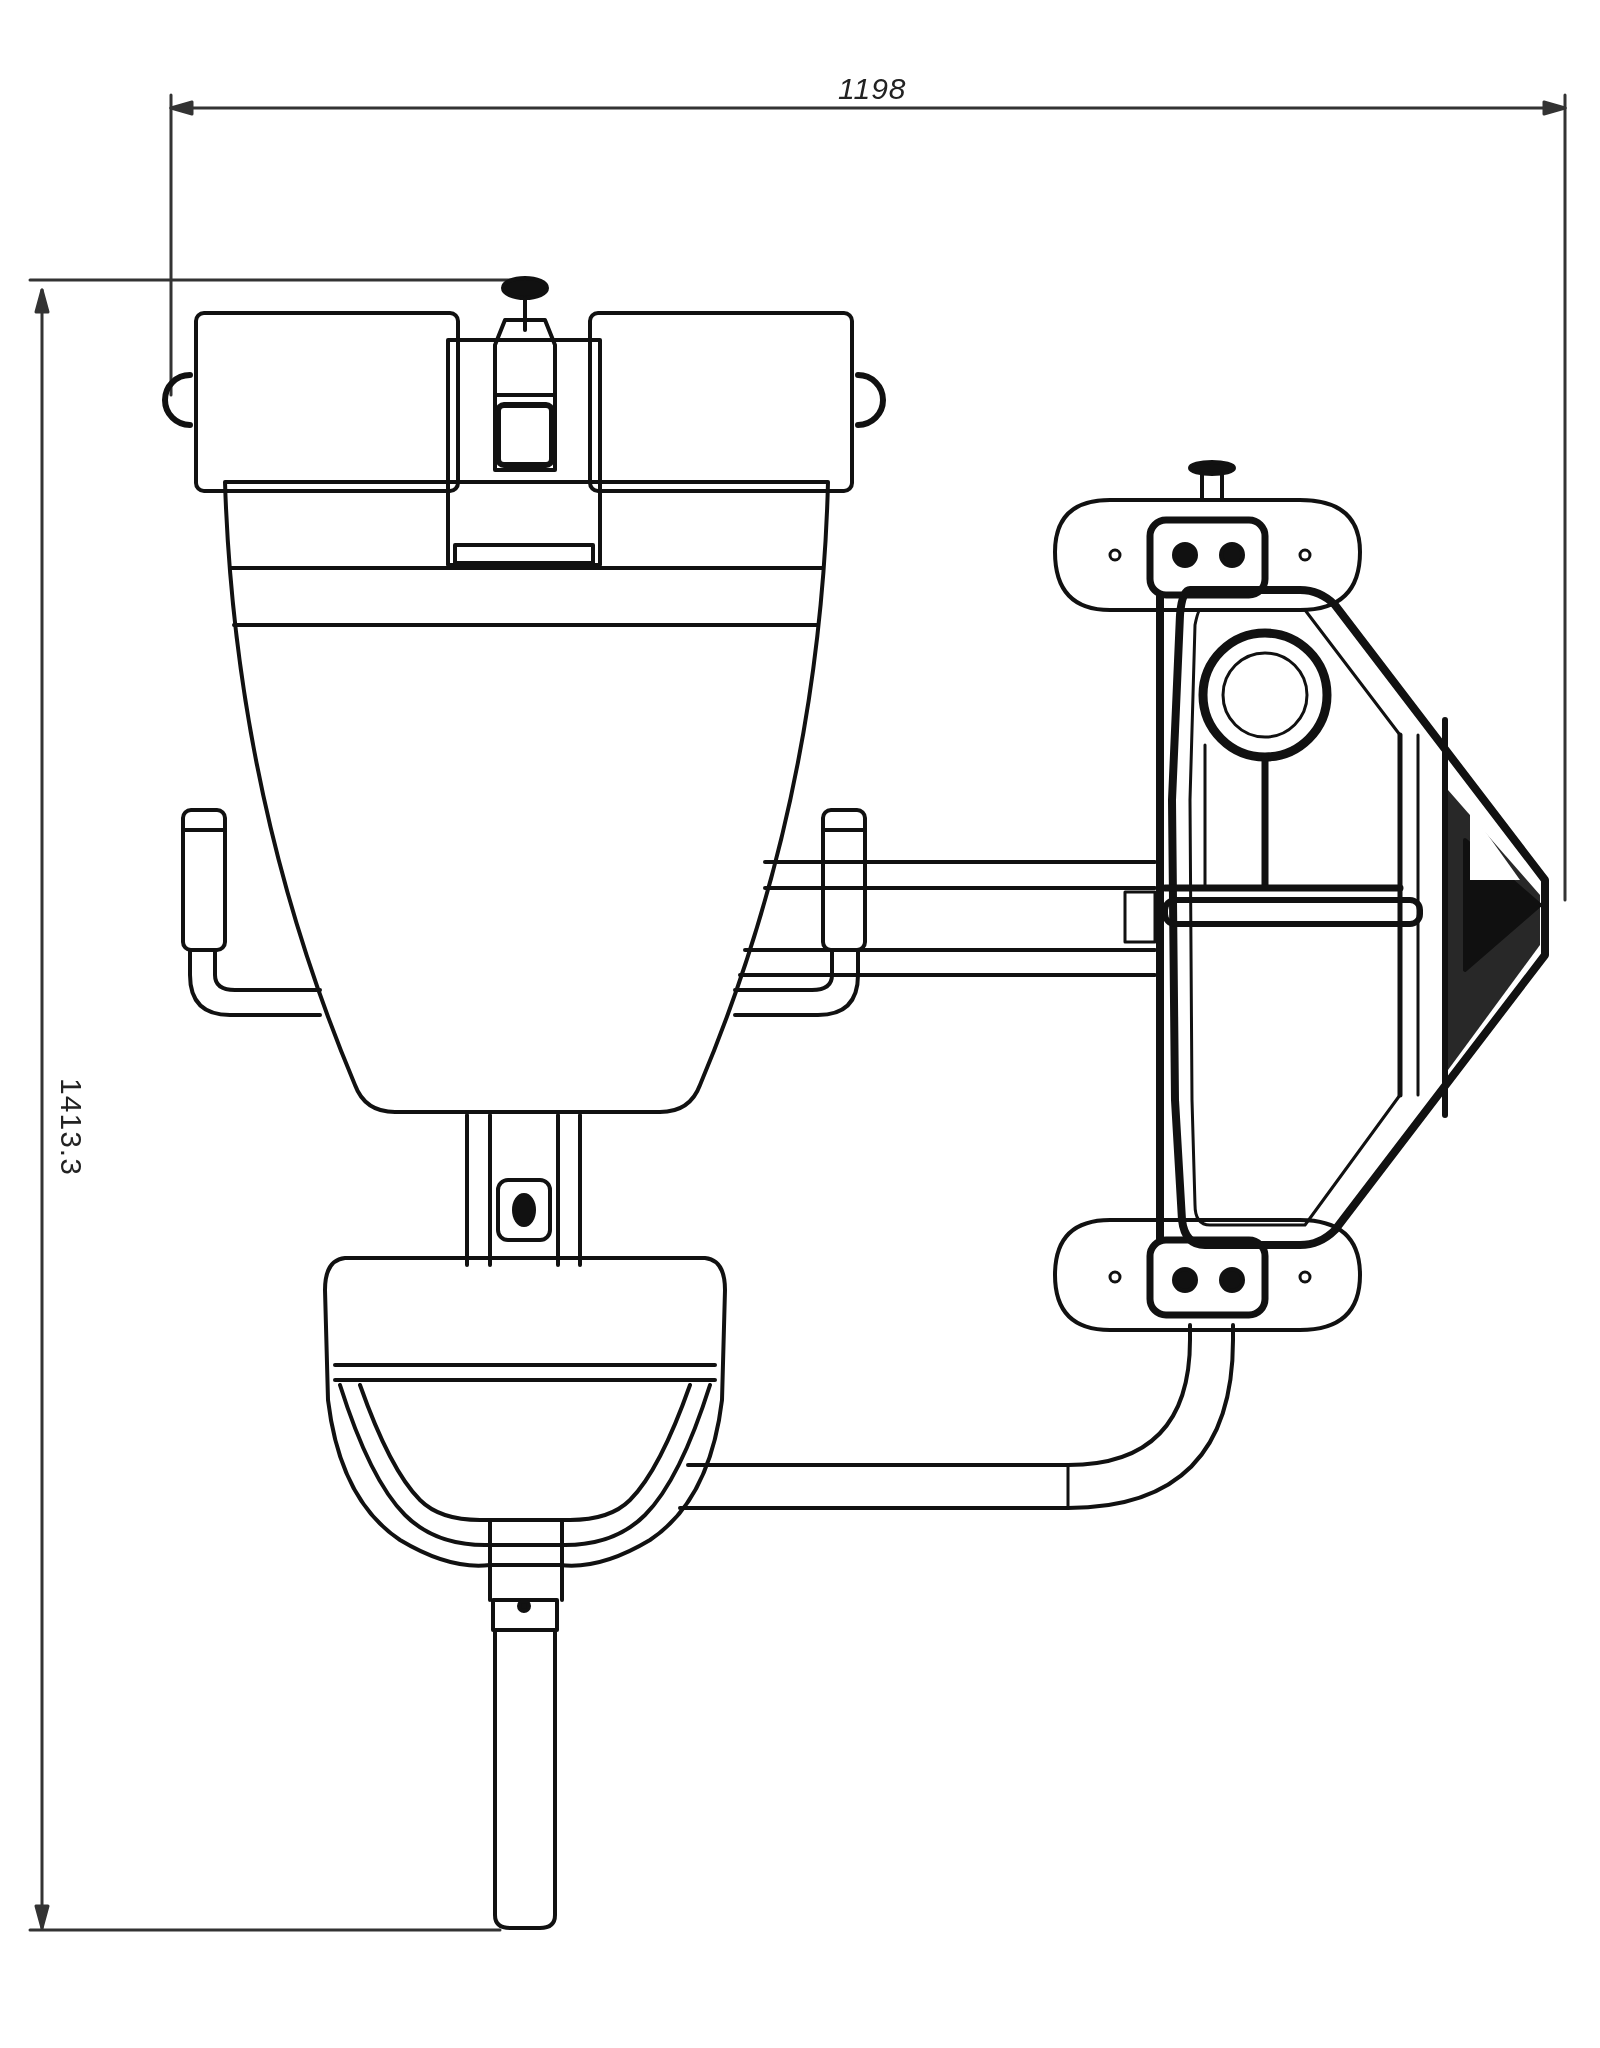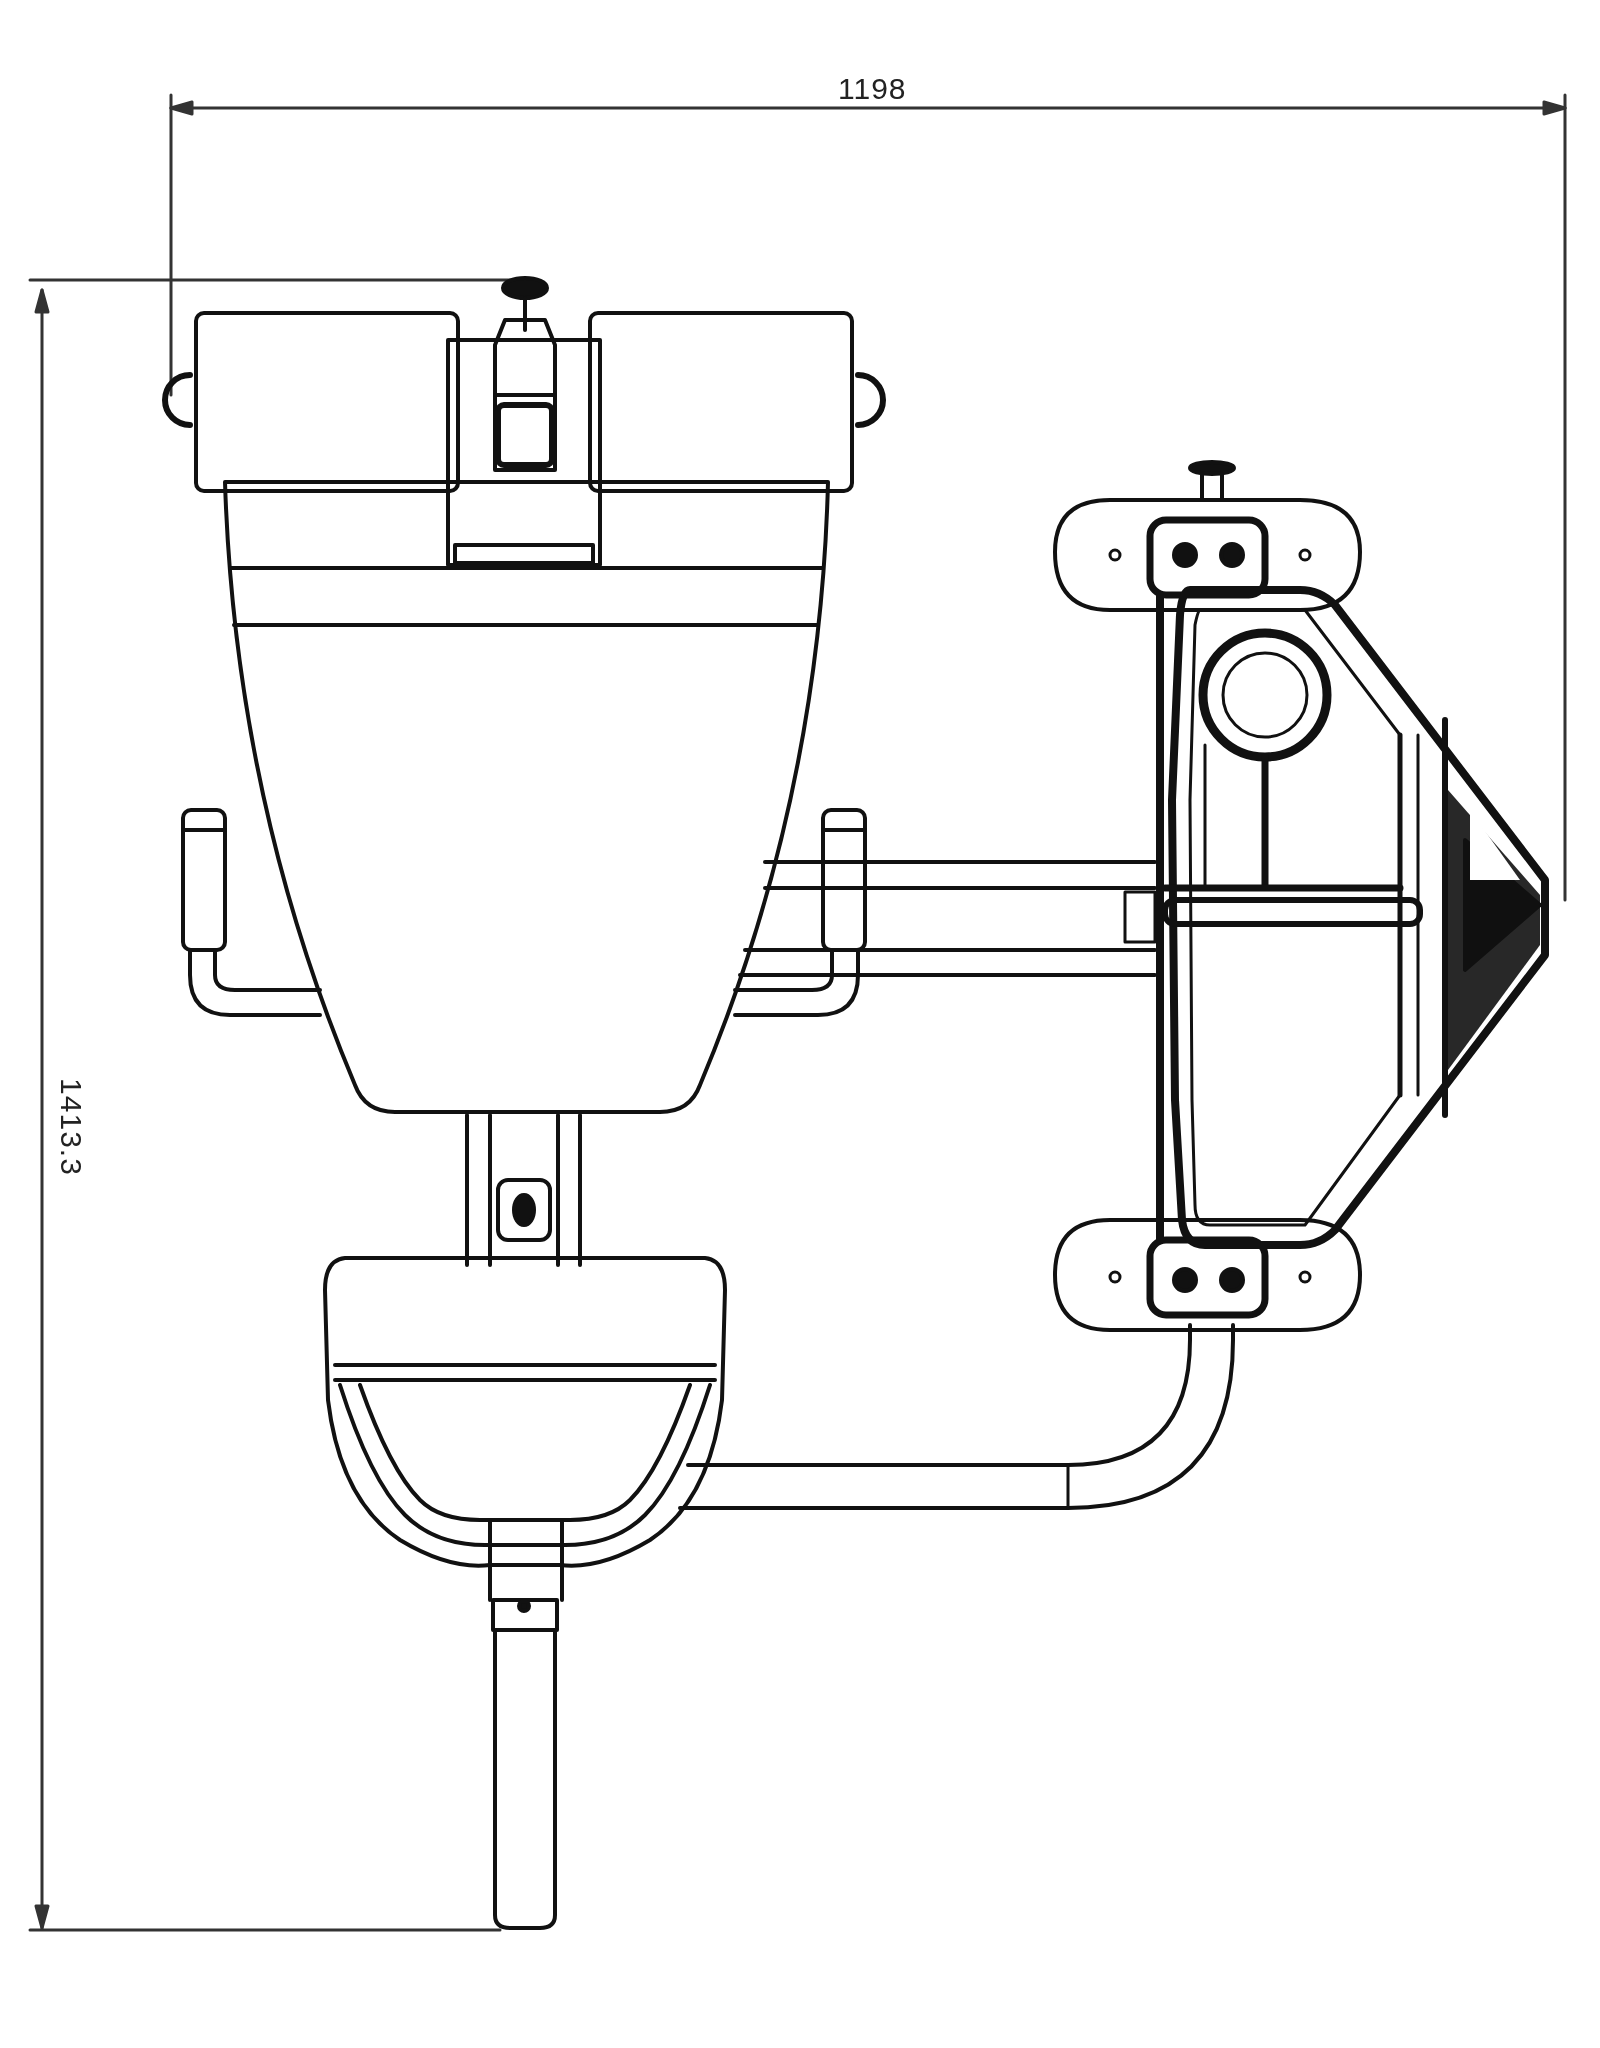--- a/index.html
+++ b/index.html
@@ -1,19 +1,19 @@
 <!DOCTYPE html>
 <html><head>
 <meta charset="utf-8">
 <style>
   html,body{margin:0;padding:0;background:#ffffff;}
   body{width:1600px;height:2048px;overflow:hidden;position:relative;font-family:"Liberation Sans",sans-serif;}
   svg{position:absolute;left:0;top:0;}
   .dim-label{position:absolute;font-family:"Liberation Sans",sans-serif;font-size:30px;color:#222;letter-spacing:1px;}
-  #dim-w{left:838px;top:72px;}
+  #dim-w{left:838px;top:72px;font-style:italic;}
   #dim-h{left:22px;top:1110px;transform:rotate(90deg);transform-origin:center;}
 </style>
 </head>
 <body>
 
 <div class="dim-label" id="dim-w">1198</div>
 <div class="dim-label" id="dim-h">1413.3</div>
 
 <svg width="1600" height="2048" viewBox="0 0 1600 2048" fill="none" stroke="#111" stroke-width="4" stroke-linejoin="round" stroke-linecap="round">
 

